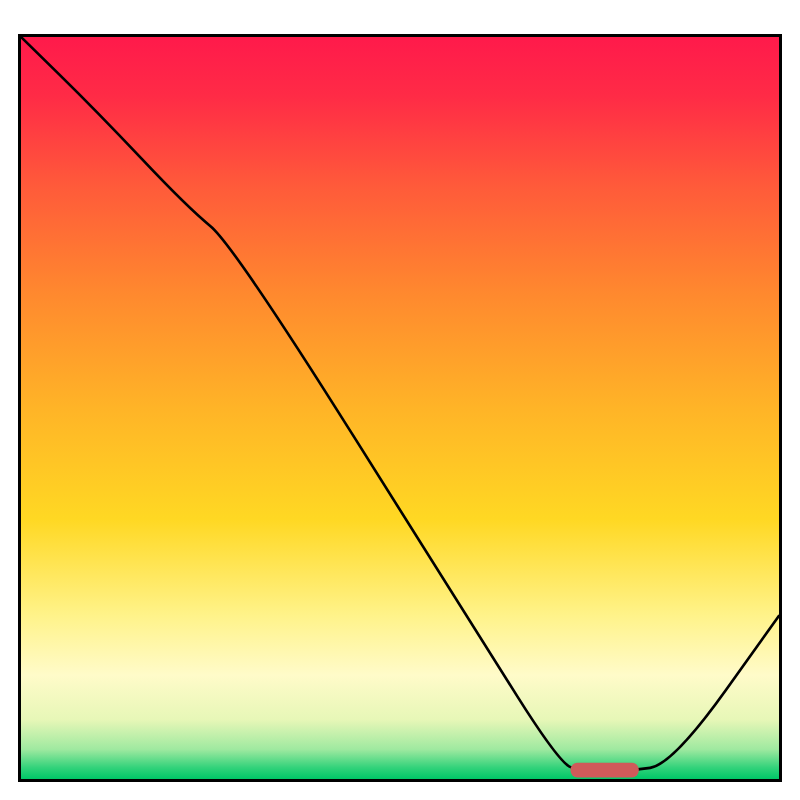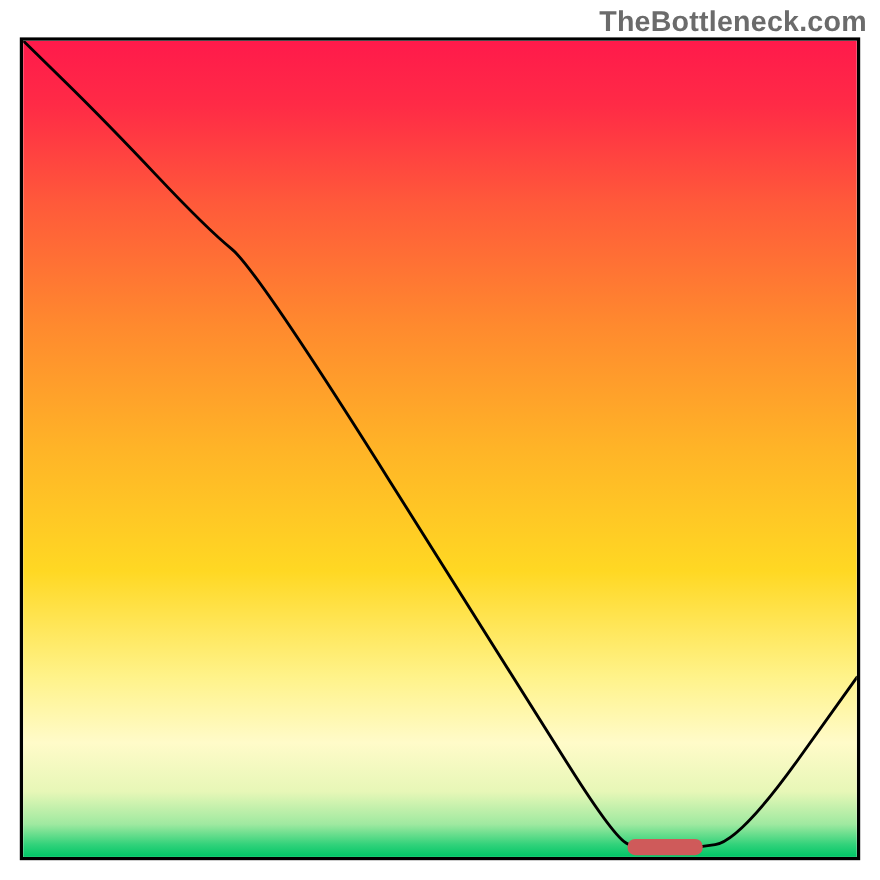--- a/index.html
+++ b/index.html
@@ -43,21 +43,20 @@
     height: 100%;
   }
   .marker {
     fill: #cf5a5a;
   }
 </style>
 </head>
 <body>
 
 <div class="stage">
-  <div class="watermark">TheBottleneck.com</div>
 
   <div class="plot">
     <svg viewBox="0 0 100 100" preserveAspectRatio="none">
       <defs>
         <linearGradient id="bg-grad" x1="0" y1="0" x2="0" y2="1">
         <stop offset="0.00%" stop-color="#ff1a4b"></stop>
             <stop offset="8.00%" stop-color="#ff2b46"></stop>
             <stop offset="20.00%" stop-color="#ff5a3a"></stop>
             <stop offset="35.00%" stop-color="#ff8a2e"></stop>
             <stop offset="50.00%" stop-color="#ffb427"></stop>

